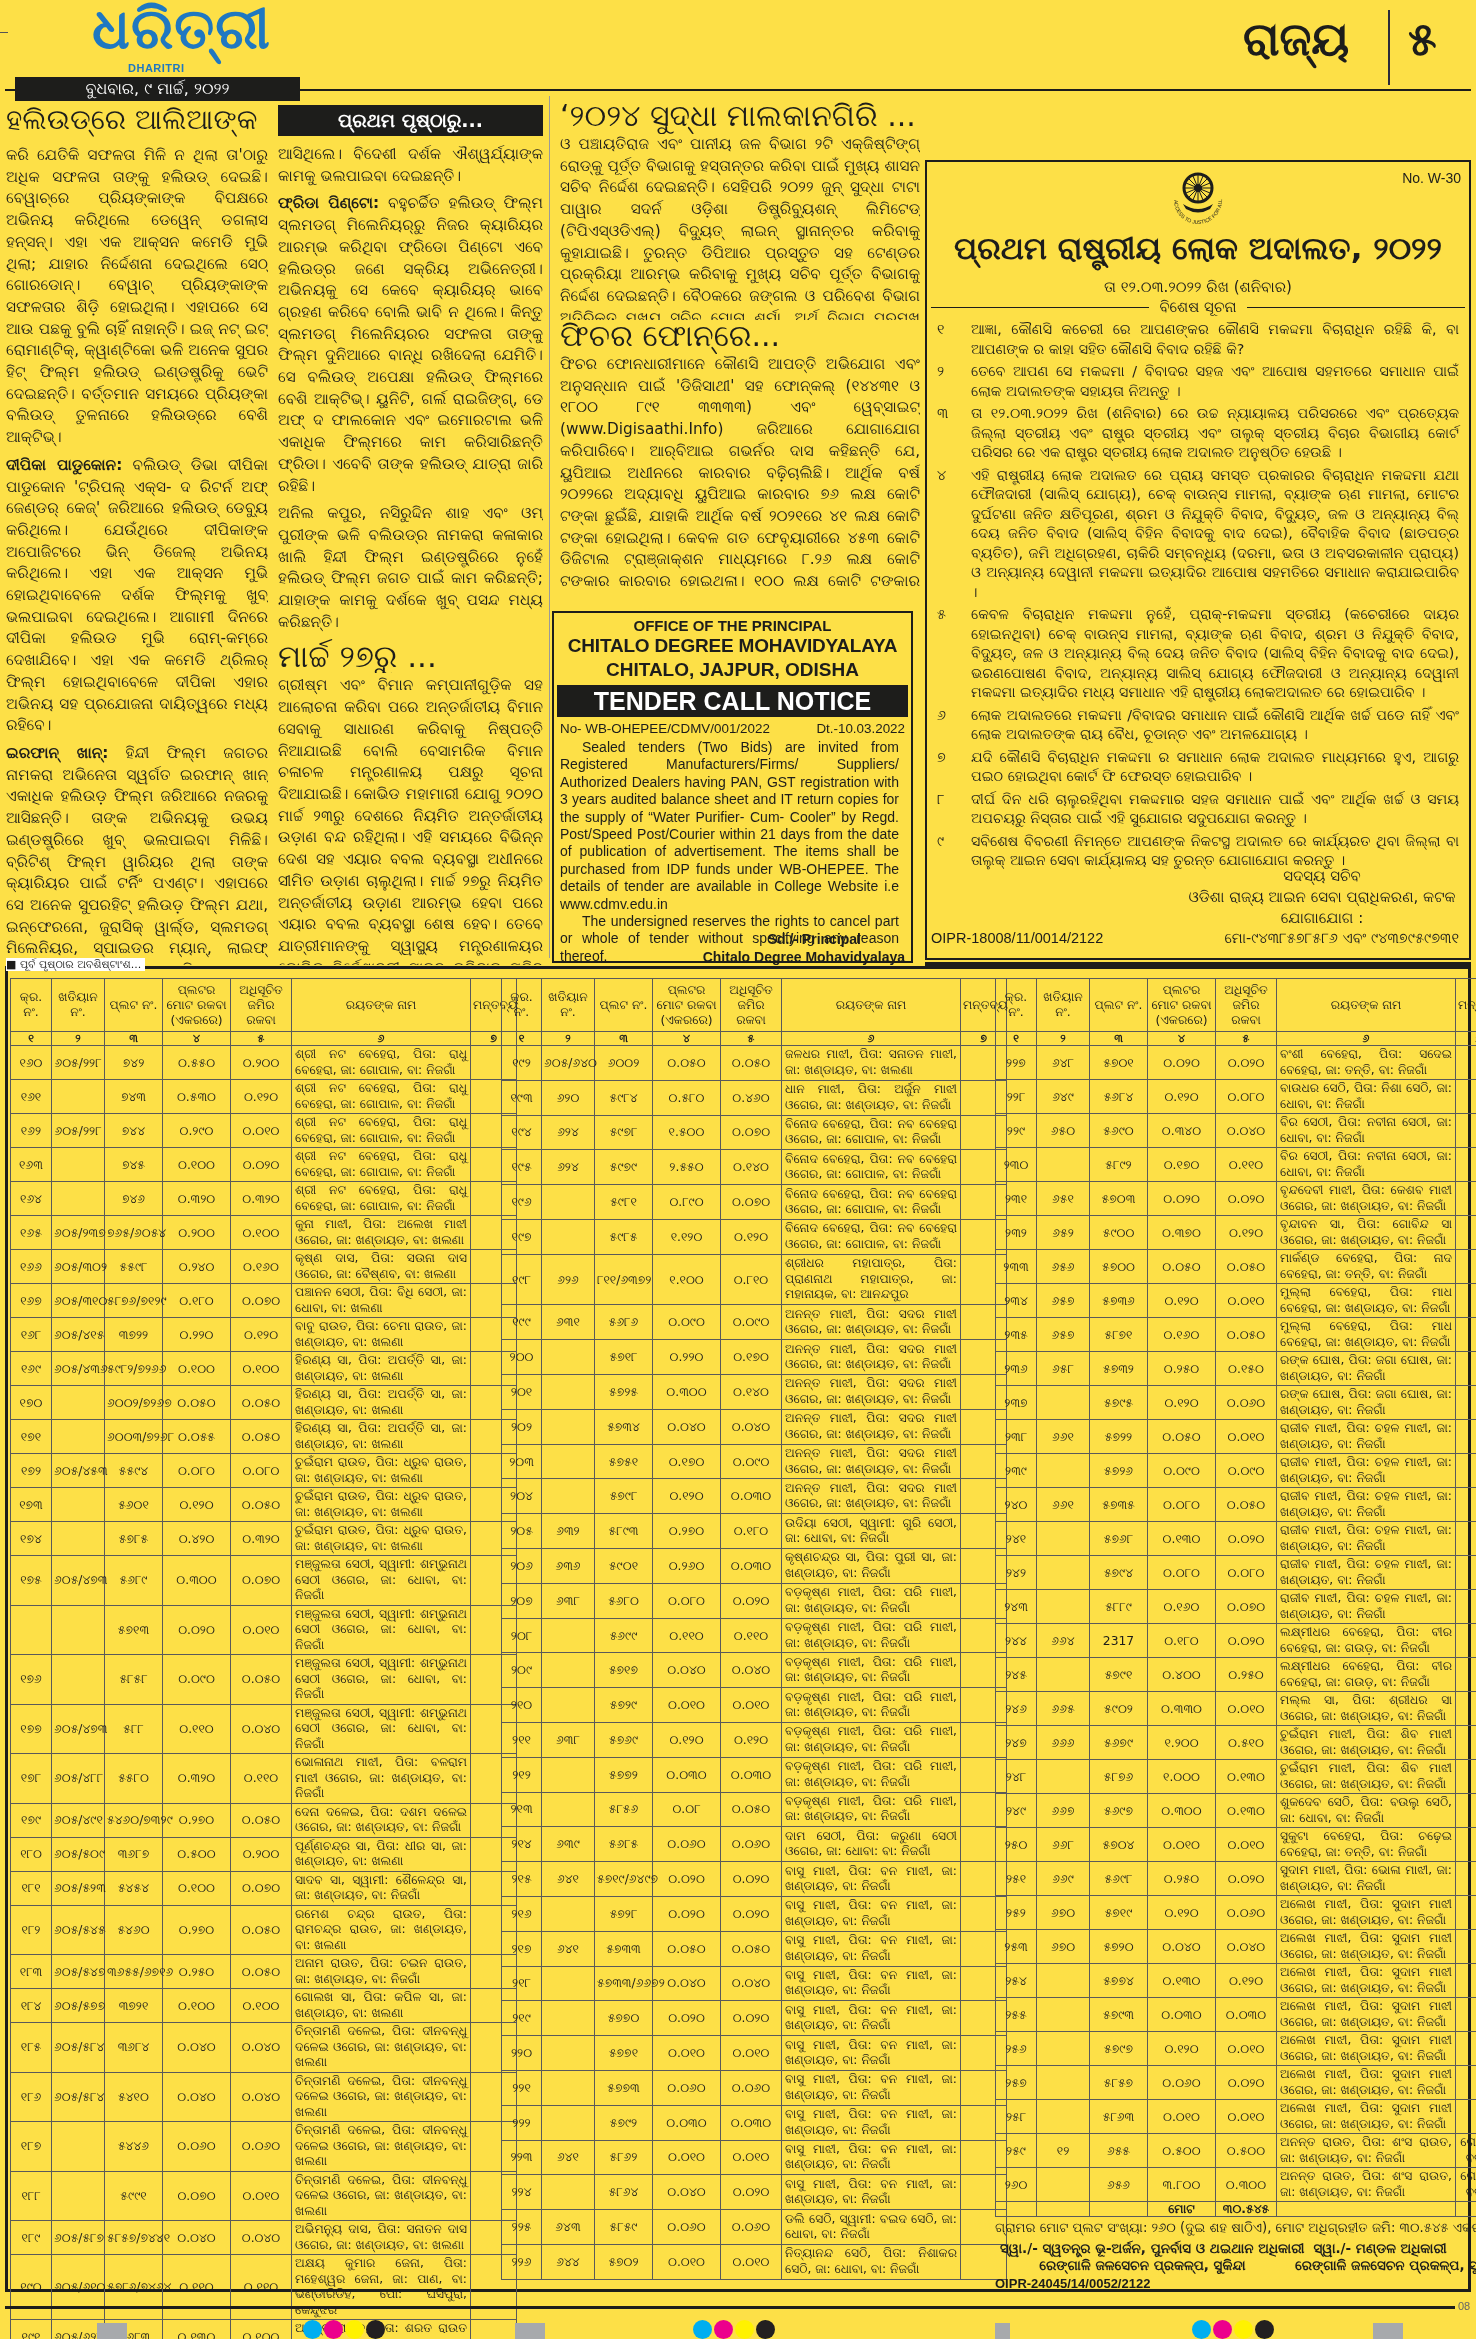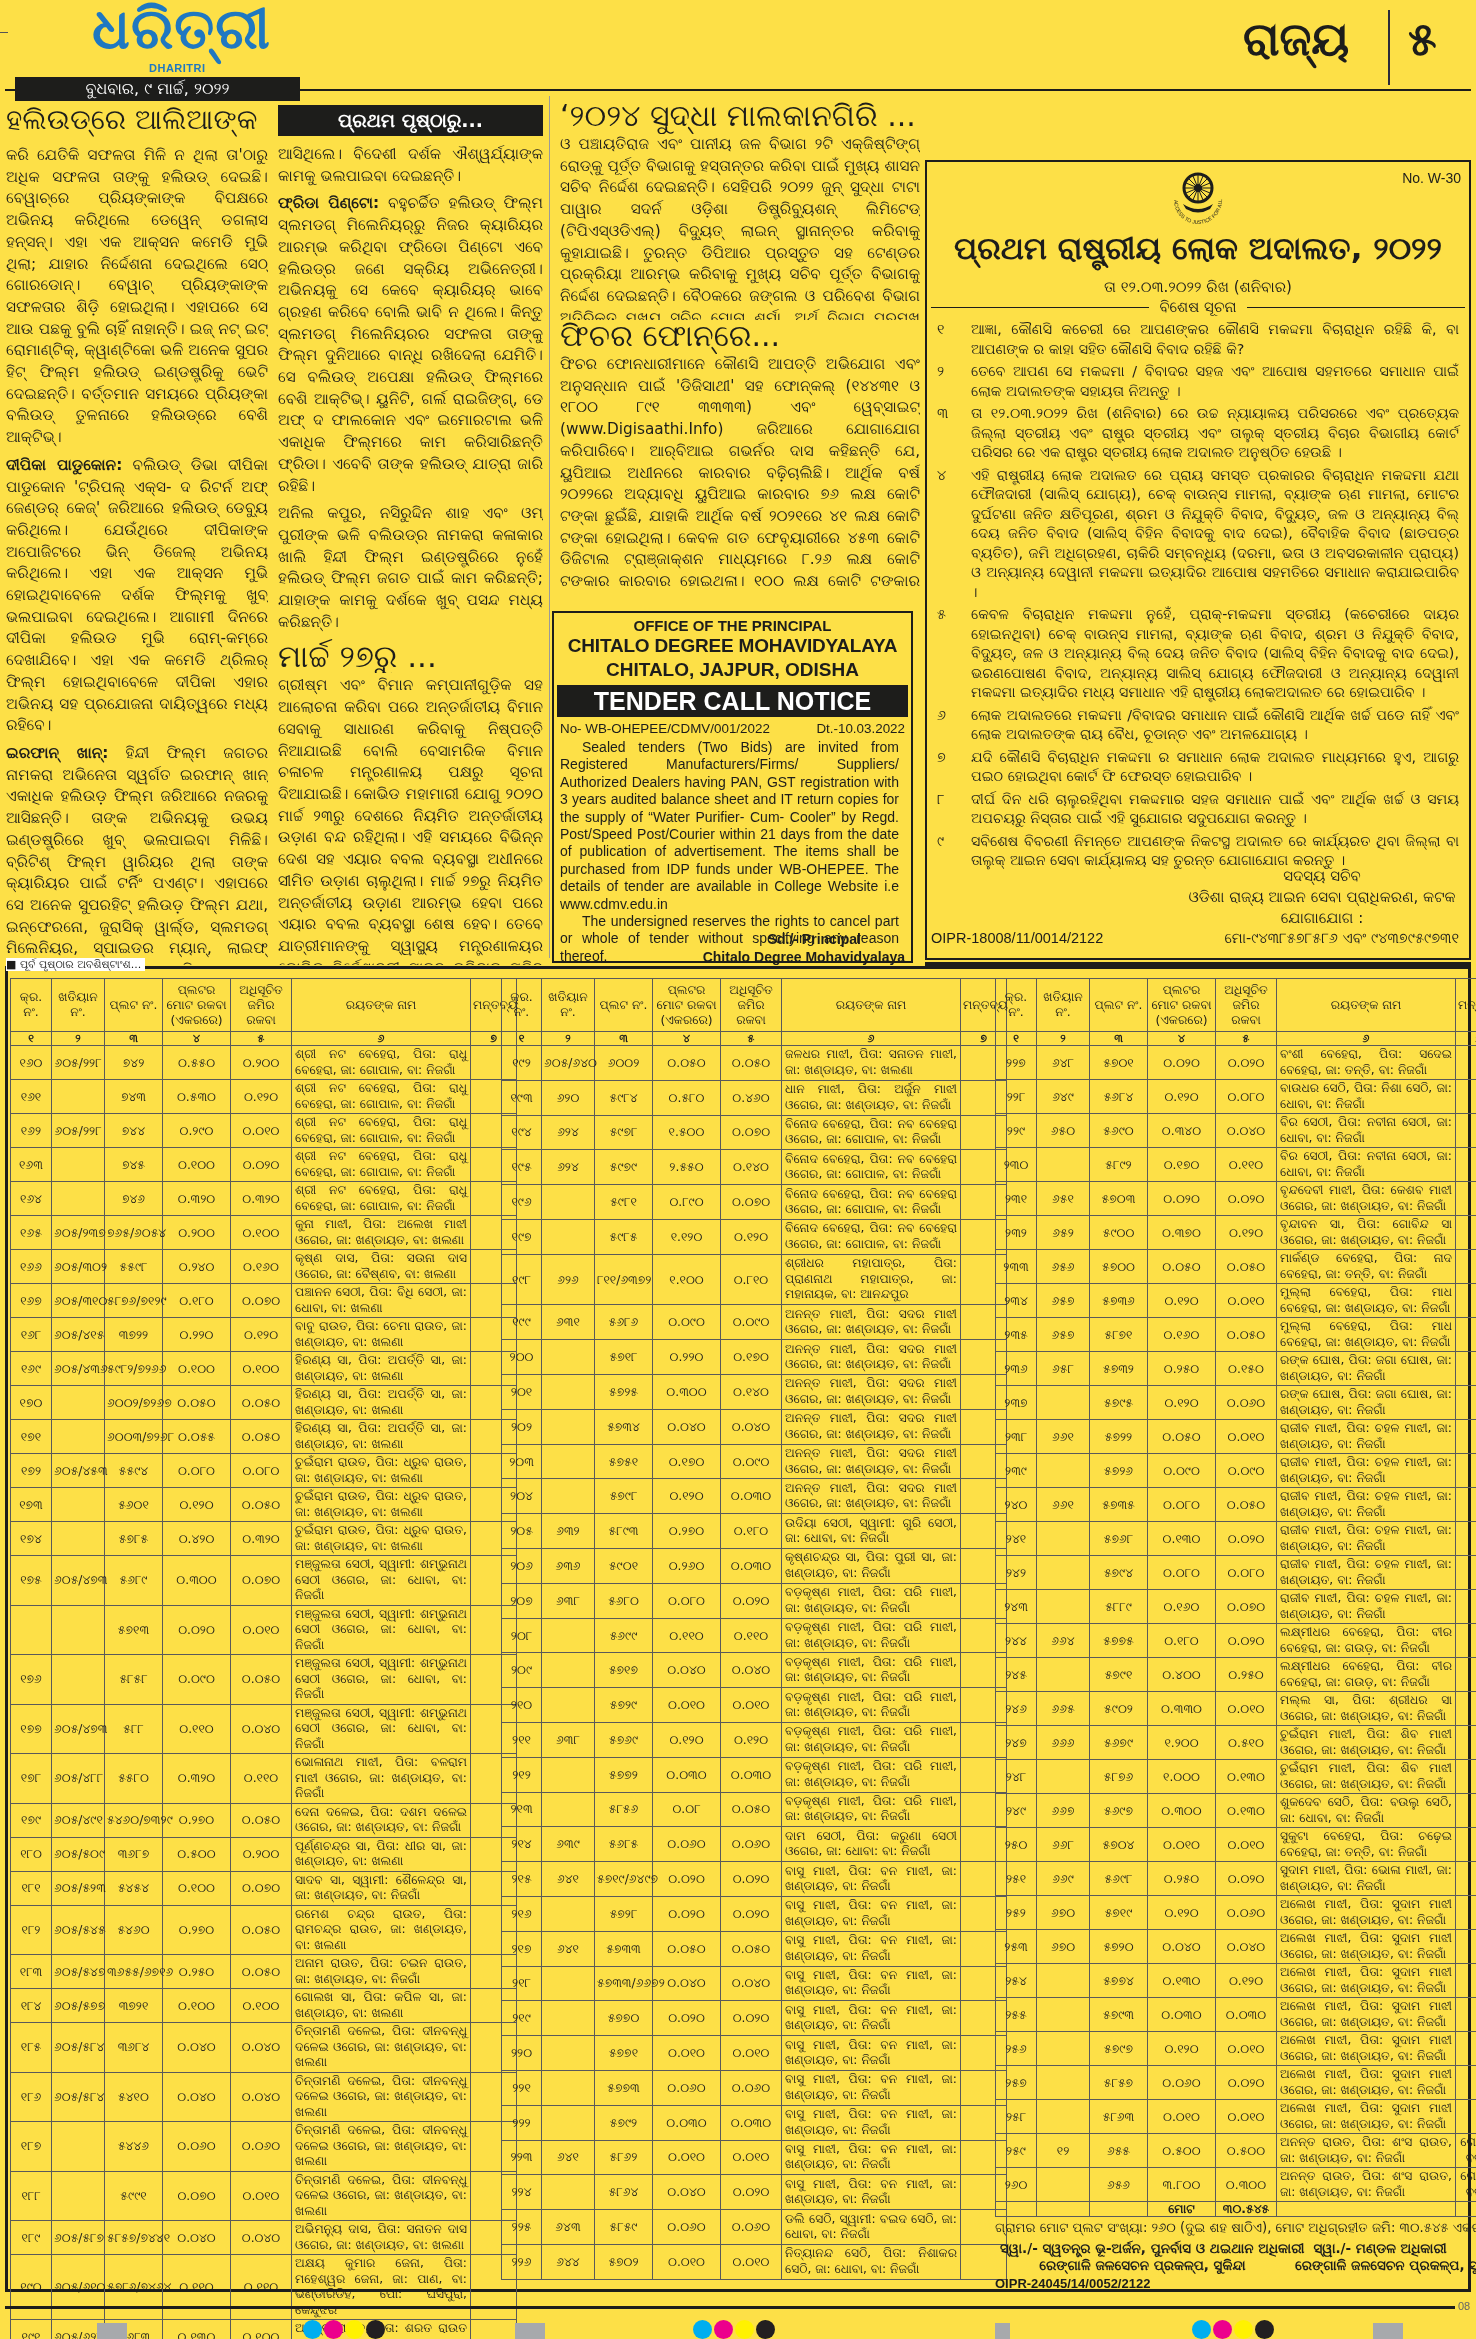--- a/index.html
+++ b/index.html
@@ -1,20 +1,20 @@
 <!DOCTYPE html>
 <html><head>
 <meta charset="utf-8">
 <style>
   html,body{margin:0;padding:0;background:#ffffff;}
   #page{position:relative;width:1476px;height:2339px;overflow:hidden;background:#fde047;color:#1d1d1b;font-family:"DejaVu Sans",sans-serif;}
   .abs{position:absolute;}
   
   #logo{left:92px;top:-6px;font-size:56px;font-weight:bold;color:#1f78c1;letter-spacing:1px;line-height:70px;white-space:nowrap;}
-  #logo-latin{left:128px;top:62px;font-family:"Liberation Sans",sans-serif;font-weight:bold;font-size:11px;color:#1f78c1;letter-spacing:.5px;margin-left:21px;}
+  #logo-latin{left:128px;top:62px;font-family:"Liberation Sans",sans-serif;font-weight:bold;font-size:11px;color:#1f78c1;letter-spacing:.5px;}
   #mast-rule{left:5px;top:89px;width:1466px;height:2px;background:#1d1d1b;}
   #date-bar{left:15px;top:77px;width:285px;height:24px;background:#1d1d1b;color:#fff;font-size:16px;line-height:24px;text-align:center;white-space:nowrap;}
   #section-name{left:1243px;top:4px;font-size:46px;font-weight:bold;line-height:70px;white-space:nowrap;}
   #section-sep{left:1388px;top:10px;width:2px;height:75px;background:#2b2b3b;}
   #page-num{left:1408px;top:4px;font-size:46px;font-weight:bold;line-height:70px;}
   
   .col{position:absolute;overflow:hidden;}
   .col p{margin:0 0 6px 0;text-align:justify;font-size:15.3px;line-height:21.7px;}
   .col p b{font-weight:bold;}
   .headline{font-size:28px;line-height:34px;white-space:nowrap;overflow:hidden;margin:0;font-weight:normal;}
@@ -1062,21 +1062,21 @@
           <td class="c2"></td>
           <td class="c3">୫୮୮୯</td>
           <td class="c4">୦.୧୬୦</td>
           <td class="c5">୦.୦୭୦</td>
           <td class="c6">ରାଜୀବ ମାଝୀ, ପିତା: ଚହଳ ମାଝୀ, ଜା: ଖଣ୍ଡାୟତ, ବା: ନିଜଗାଁ</td>
           <td class="c7"></td>
         </tr>
         <tr>
           <td class="c1">୨୪୪</td>
           <td class="c2">୬୬୪</td>
-          <td class="c3">୫୭୭୫</td>
+          <td class="c3">2317</td>
           <td class="c4">୦.୧୮୦</td>
           <td class="c5">୦.୦୨୦</td>
           <td class="c6">ଲକ୍ଷ୍ମୀଧର ବେହେରା, ପିତା: ବୀର ବେହେରା, ଜା: ଗଉଡ଼, ବା: ନିଜଗାଁ</td>
           <td class="c7"></td>
         </tr>
         <tr>
           <td class="c1">୨୪୫</td>
           <td class="c2"></td>
           <td class="c3">୫୭୯୧</td>
           <td class="c4">୦.୪୦୦</td>

